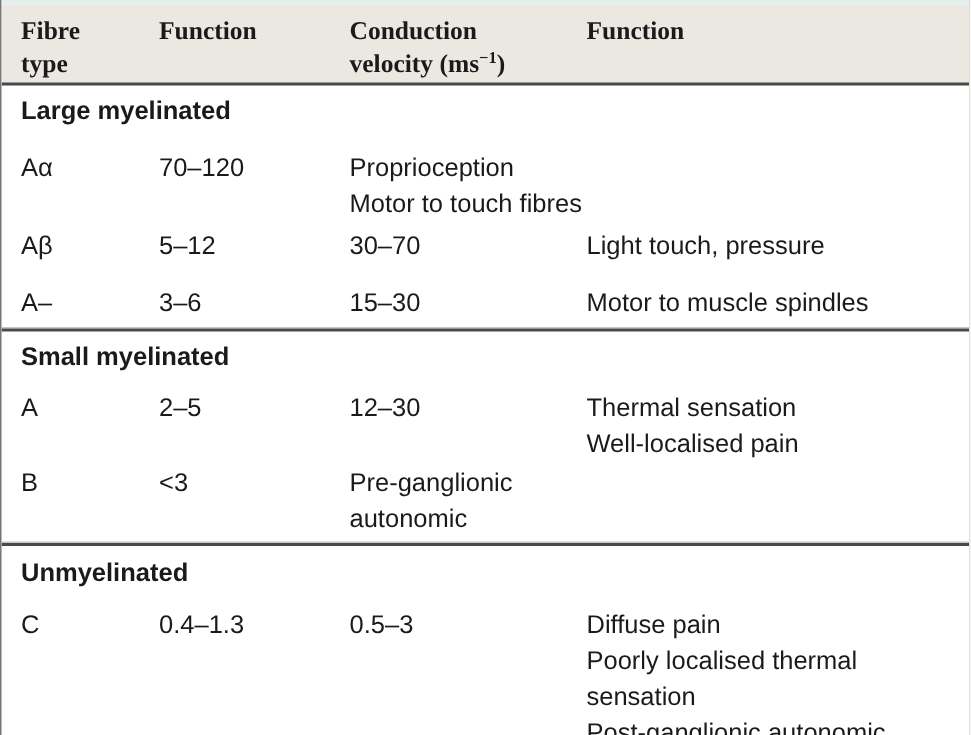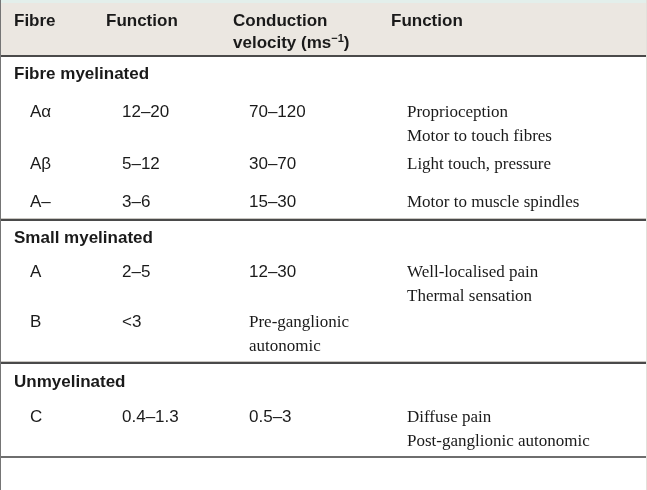--- a/index.html
+++ b/index.html
@@ -30,20 +30,21 @@
   .top-strip{
     height:3px;
     background:var(--top_strip);
   }
   .thead{
     background:var(--header_bg);
     border-bottom:2px solid var(--rule_dark);
     padding:7px 8px 0 13px;
     height:45px;
     box-sizing:content-box;
+    font-family:Liberation Serif, serif;
   }
   .grid{
     display:grid;
     grid-template-columns:92px 127px 158px 1fr;
     align-items:start;
   }
   .thead .hcell{
     font-weight:700;
     font-size:17px;
     line-height:22px;
@@ -60,23 +61,23 @@
   }
   .section-title{
     font-weight:700;
     font-size:17px;
     line-height:22px;
   }
   .row{
     font-size:17px;
     line-height:24px;
   }
-  .cell{white-space:nowrap;margin-left:16px;}
+  .cell{white-space:nowrap;}
   .fn-cell{white-space:normal;}
-  .fn-line{display:block;font-family:Liberation Serif, serif;}
+  .fn-line{display:block;}
   .divider{
     height:0;
     border-top:1px solid var(--rule_light);
     border-bottom:2px solid var(--rule_dark);
   }
   .row.mt-lg{margin-top:15px;}
   .row.mt-sm{margin-top:4px;}
   .row.mt-md{margin-top:14px;}
   .row.mt-11{margin-top:11px;}
   .row.mt-2{margin-top:2px;}
@@ -90,39 +91,39 @@
 </head>
 <body>
 
 <div class="table-wrap">
 
   <div class="top-strip"></div>
 
   <div class="thead grid">
     <div class="hcell">
       <span class="hline">Fibre</span>
+      <span class="hline">type</span>
     </div>
     <div class="hcell">
       <span class="hline">Function</span>
     </div>
     <div class="hcell">
       <span class="hline">Conduction</span>
       <span class="hline"><span>velocity (ms</span><sup>−1</sup><span>)</span></span>
     </div>
     <div class="hcell">
       <span class="hline">Function</span>
     </div>
   </div>
 
   <div class="section">
-    <div class="section-title">Fibre myelinated</div>
+    <div class="section-title">Large myelinated</div>
 
     <div class="row grid mt-lg">
       <span class="cell">Aα</span>
-      <span class="cell">12–20</span>
       <span class="cell">70–120</span>
       <span class="cell fn-cell">
         <span class="fn-line">Proprioception</span>
         <span class="fn-line">Motor to touch fibres</span>
       </span>
     </div>
 
     <div class="row grid mt-sm">
       <span class="cell">Aβ</span>
       <span class="cell">5–12</span>
@@ -145,22 +146,22 @@
   <div class="divider"></div>
 
   <div class="section sec2">
     <div class="section-title">Small myelinated</div>
 
     <div class="row grid mt-11">
       <span class="cell">A</span>
       <span class="cell">2–5</span>
       <span class="cell">12–30</span>
       <span class="cell fn-cell">
+        <span class="fn-line">Thermal sensation</span>
         <span class="fn-line">Well-localised pain</span>
-        <span class="fn-line">Thermal sensation</span>
       </span>
     </div>
 
     <div class="row grid mt-2">
       <span class="cell">B</span>
       <span class="cell">&lt;3</span>
       <span class="cell fn-cell">
         <span class="fn-line">Pre-ganglionic autonomic</span>
       </span>
     </div>
@@ -170,20 +171,21 @@
 
   <div class="section sec3">
     <div class="section-title">Unmyelinated</div>
 
     <div class="row grid mt-12">
       <span class="cell">C</span>
       <span class="cell">0.4–1.3</span>
       <span class="cell">0.5–3</span>
       <span class="cell fn-cell">
         <span class="fn-line">Diffuse pain</span>
+        <span class="fn-line">Poorly localised thermal sensation</span>
         <span class="fn-line">Post-ganglionic autonomic</span>
       </span>
     </div>
   </div>
 
   <div class="bottom-rule"></div>
 
 </div>
 
 </body></html>

